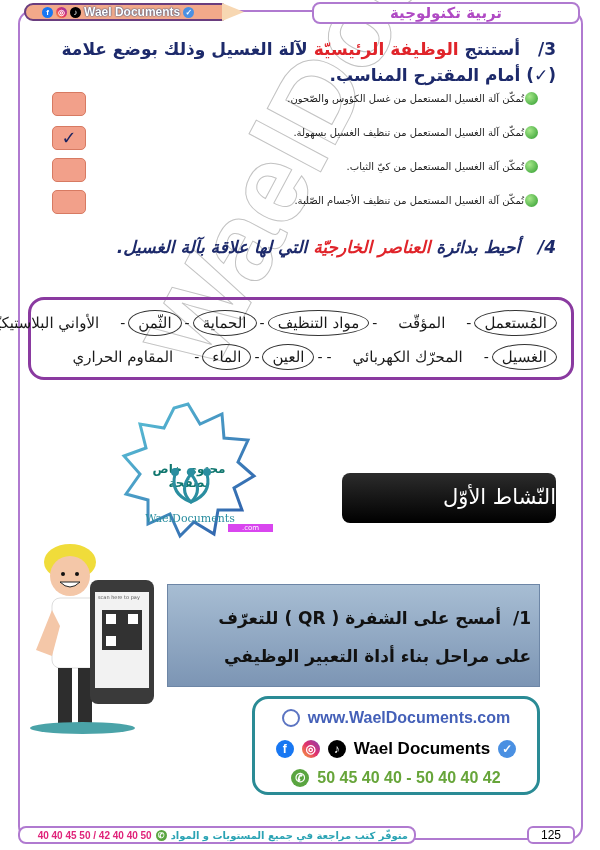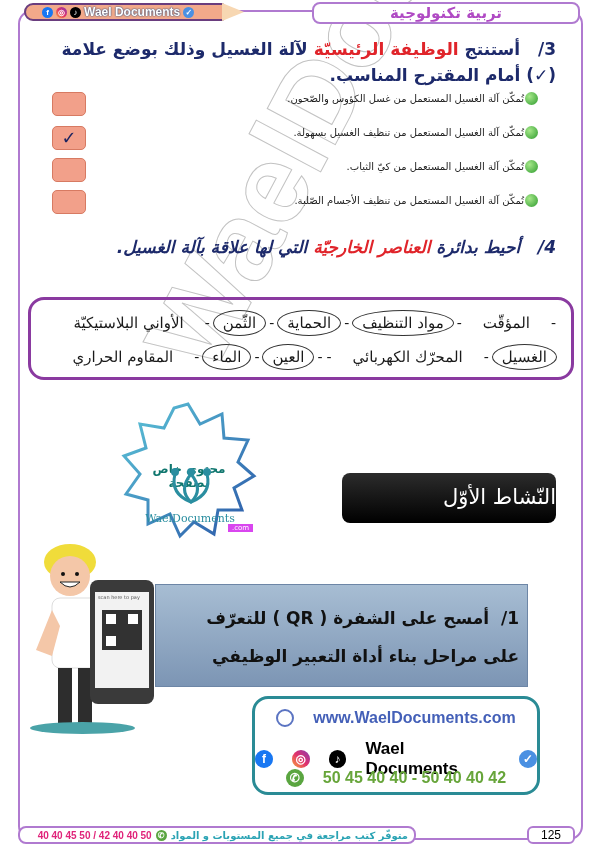--- a/index.html
+++ b/index.html
@@ -22,31 +22,31 @@
   .q4 { top: 234px; width: 520px; font-style: italic; }
   .words-box { position: absolute; left: 28px; top: 297px; width: 546px; height: 83px; border: 3px solid #8a3aa0; border-radius: 16px; direction: rtl; font-family: "DejaVu Serif", serif; font-size: 15px; color: #1a1a1a; }
   .wline { position: absolute; right: 14px; display: flex; align-items: center; white-space: nowrap; gap: 2px; }
   .w { padding: 2px 18px; }
   .w.c { border: 1.5px solid #333; border-radius: 50%; padding: 3px 9px; }
   .sep { padding: 0 1px; }
 
   .badge { position: absolute; left: 118px; top: 400px; width: 140px; height: 140px; }
   .badge-text { position: absolute; left: 135px; top: 446px; width: 108px; text-align: center; direction: rtl; color: #0f766e; font-weight: bold; font-size: 12px; margin-top: 16px; }
   .badge-brand { position: absolute; left: 130px; top: 512px; width: 120px; text-align: center; font-family: "DejaVu Serif", serif; color: #2a8ea0; font-size: 11px; }
-  .badge-com { position: absolute; left: 228px; top: 524px; background: #d946ef; color: #fff; font-size: 7px; padding: 0 4px; }
+  .badge-com { position: absolute; left: 228px; top: 524px; background: #d946ef; color: #fff; font-size: 7px; padding: 0 14px; }
 
   .activity-btn { position: absolute; left: 342px; top: 473px; width: 214px; height: 50px; background: linear-gradient(#2c2c2c,#000); border-radius: 8px; color: #fff; font-size: 21px; line-height: 48px; direction: rtl; }
 
-  .qr-panel { position: absolute; left: 155px; top: 584px; width: 373px; height: 103px; background: linear-gradient(#a7bdd3,#7c95b4); border: 1px solid #6d86a6; direction: rtl; padding: 14px 8px 16px 0; font-weight: bold; font-size: 17px; color: #111; line-height: 38px; }
+  .qr-panel { position: absolute; left: 167px; top: 584px; width: 373px; height: 103px; background: linear-gradient(#a7bdd3,#7c95b4); border: 1px solid #6d86a6; direction: rtl; padding: 14px 8px 16px 0; font-weight: bold; font-size: 17px; color: #111; line-height: 38px; }
 
   .kid { position: absolute; left: 30px; top: 540px; width: 140px; height: 200px; }
   .floor { position: absolute; left: 30px; top: 722px; width: 105px; height: 12px; background: #4aa3a8; border-radius: 50%; }
 
   .contact { position: absolute; left: 252px; top: 696px; width: 288px; height: 99px; border: 3px solid #2a8b95; border-radius: 16px; }
-  .c-row { position: absolute; left: 0; width: 100%; display: flex; justify-content: center; align-items: center; gap: 19px; font-family: "Liberation Sans", sans-serif; font-weight: bold; }
+  .c-row { position: absolute; left: 0; width: 100%; display: flex; justify-content: center; align-items: center; gap: 8px; font-family: "Liberation Sans", sans-serif; font-weight: bold; }
   .c-site { top: 10px; color: #4460b8; font-size: 16px; }
   .c-social { top: 40px; color: #000; font-size: 17px; }
   .c-phone { top: 70px; color: #67a53a; font-size: 16px; }
   .globe { width: 18px; height: 18px; border: 2px solid #5b74c2; border-radius: 50%; }
   .c-ico { width: 18px; height: 18px; line-height: 18px; font-size: 12px; }
   .wa { background: #5aa540; }
 
   .footer-tab { position: absolute; left: 18px; top: 826px; width: 398px; height: 18px; background: #fff; border: 2px solid #b07ad0; border-radius: 8px; direction: rtl; font-size: 10px; font-weight: bold; display: flex; align-items: center; padding: 0 6px; gap: 4px; white-space: nowrap; }
   .footer-tab .ft { color: #2aa3b4; }
   .footer-tab .fp { color: #e0247a; font-family: "Liberation Sans", sans-serif; }
@@ -105,20 +105,21 @@
 
 <div class="q q4">
   <span>4/</span>&nbsp;&nbsp;
   <span>أحيط بدائرة</span>
   <span class="hl">العناصر الخارجيّة</span>
   <span>التي لها علاقة بآلة الغسيل.</span>
 </div>
 
 <div class="words-box">
   <div class="wline" style="top:10px">
+    <span class="w c">المُستعمل</span>
     <span class="sep">-</span>
     <span class="w">المؤقّت</span>
     <span class="sep">-</span>
     <span class="w c">مواد التنظيف</span>
     <span class="sep">-</span>
     <span class="w c">الحماية</span>
     <span class="sep">-</span>
     <span class="w c">الثّمن</span>
     <span class="sep">-</span>
     <span class="w">الأواني البلاستيكيّة</span>

